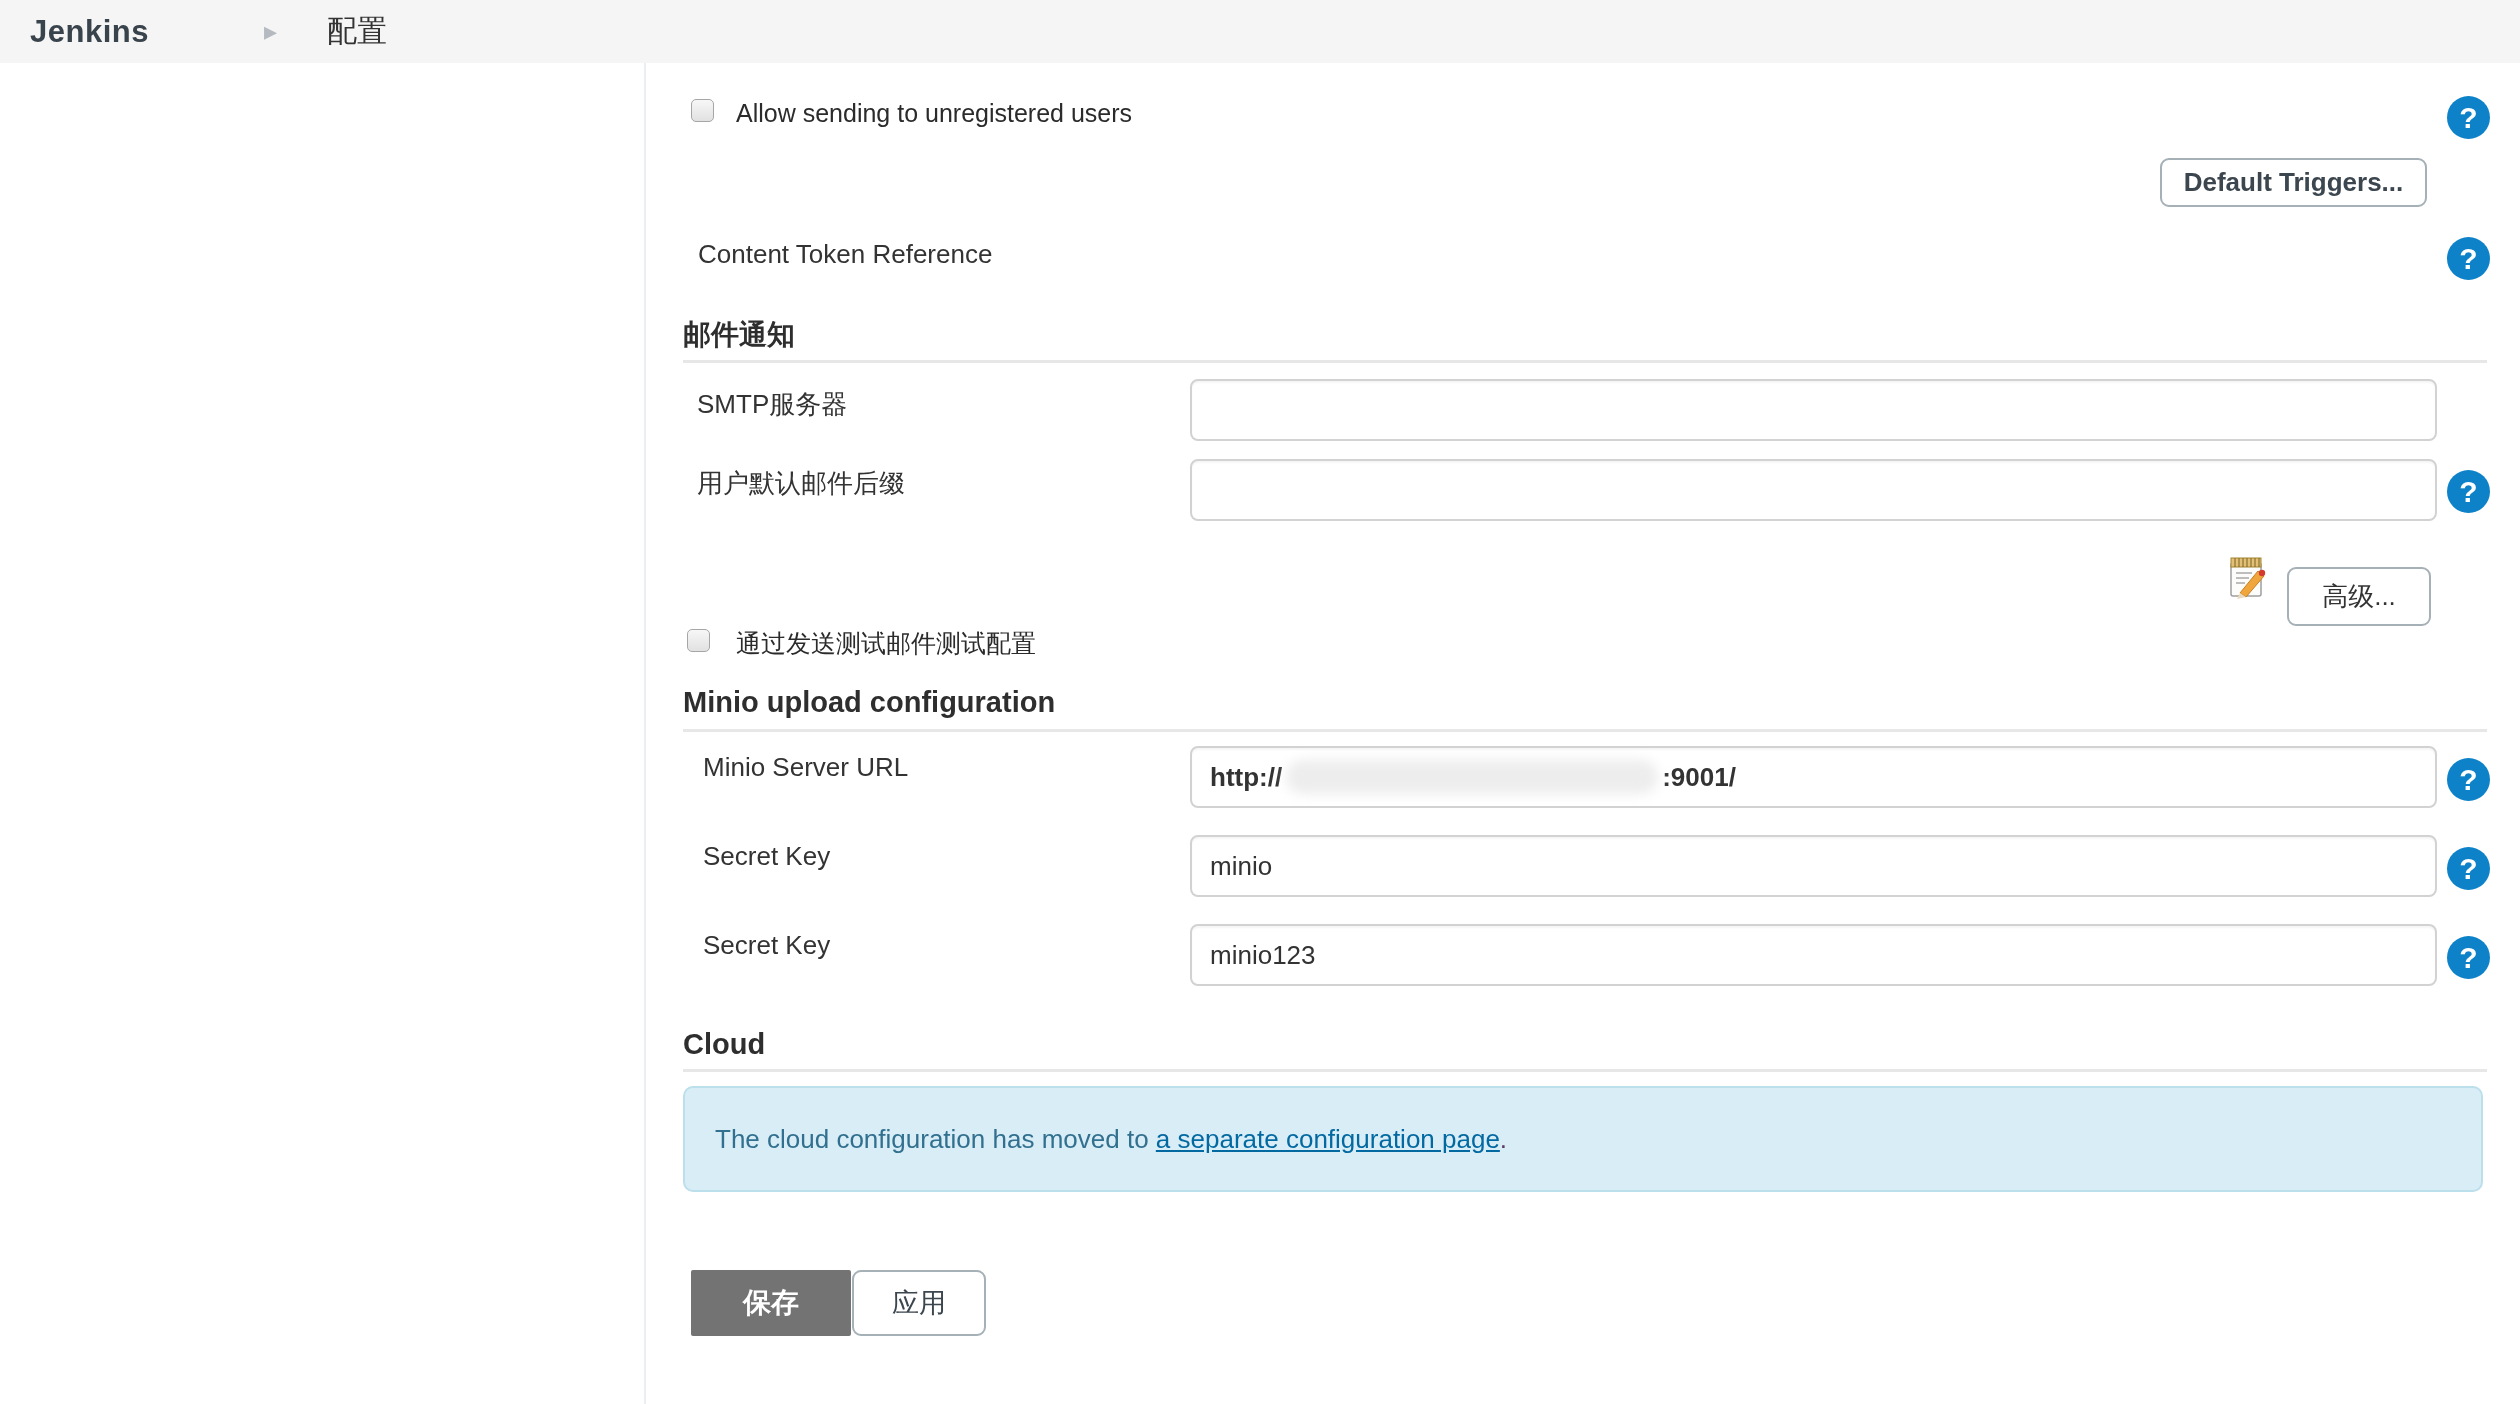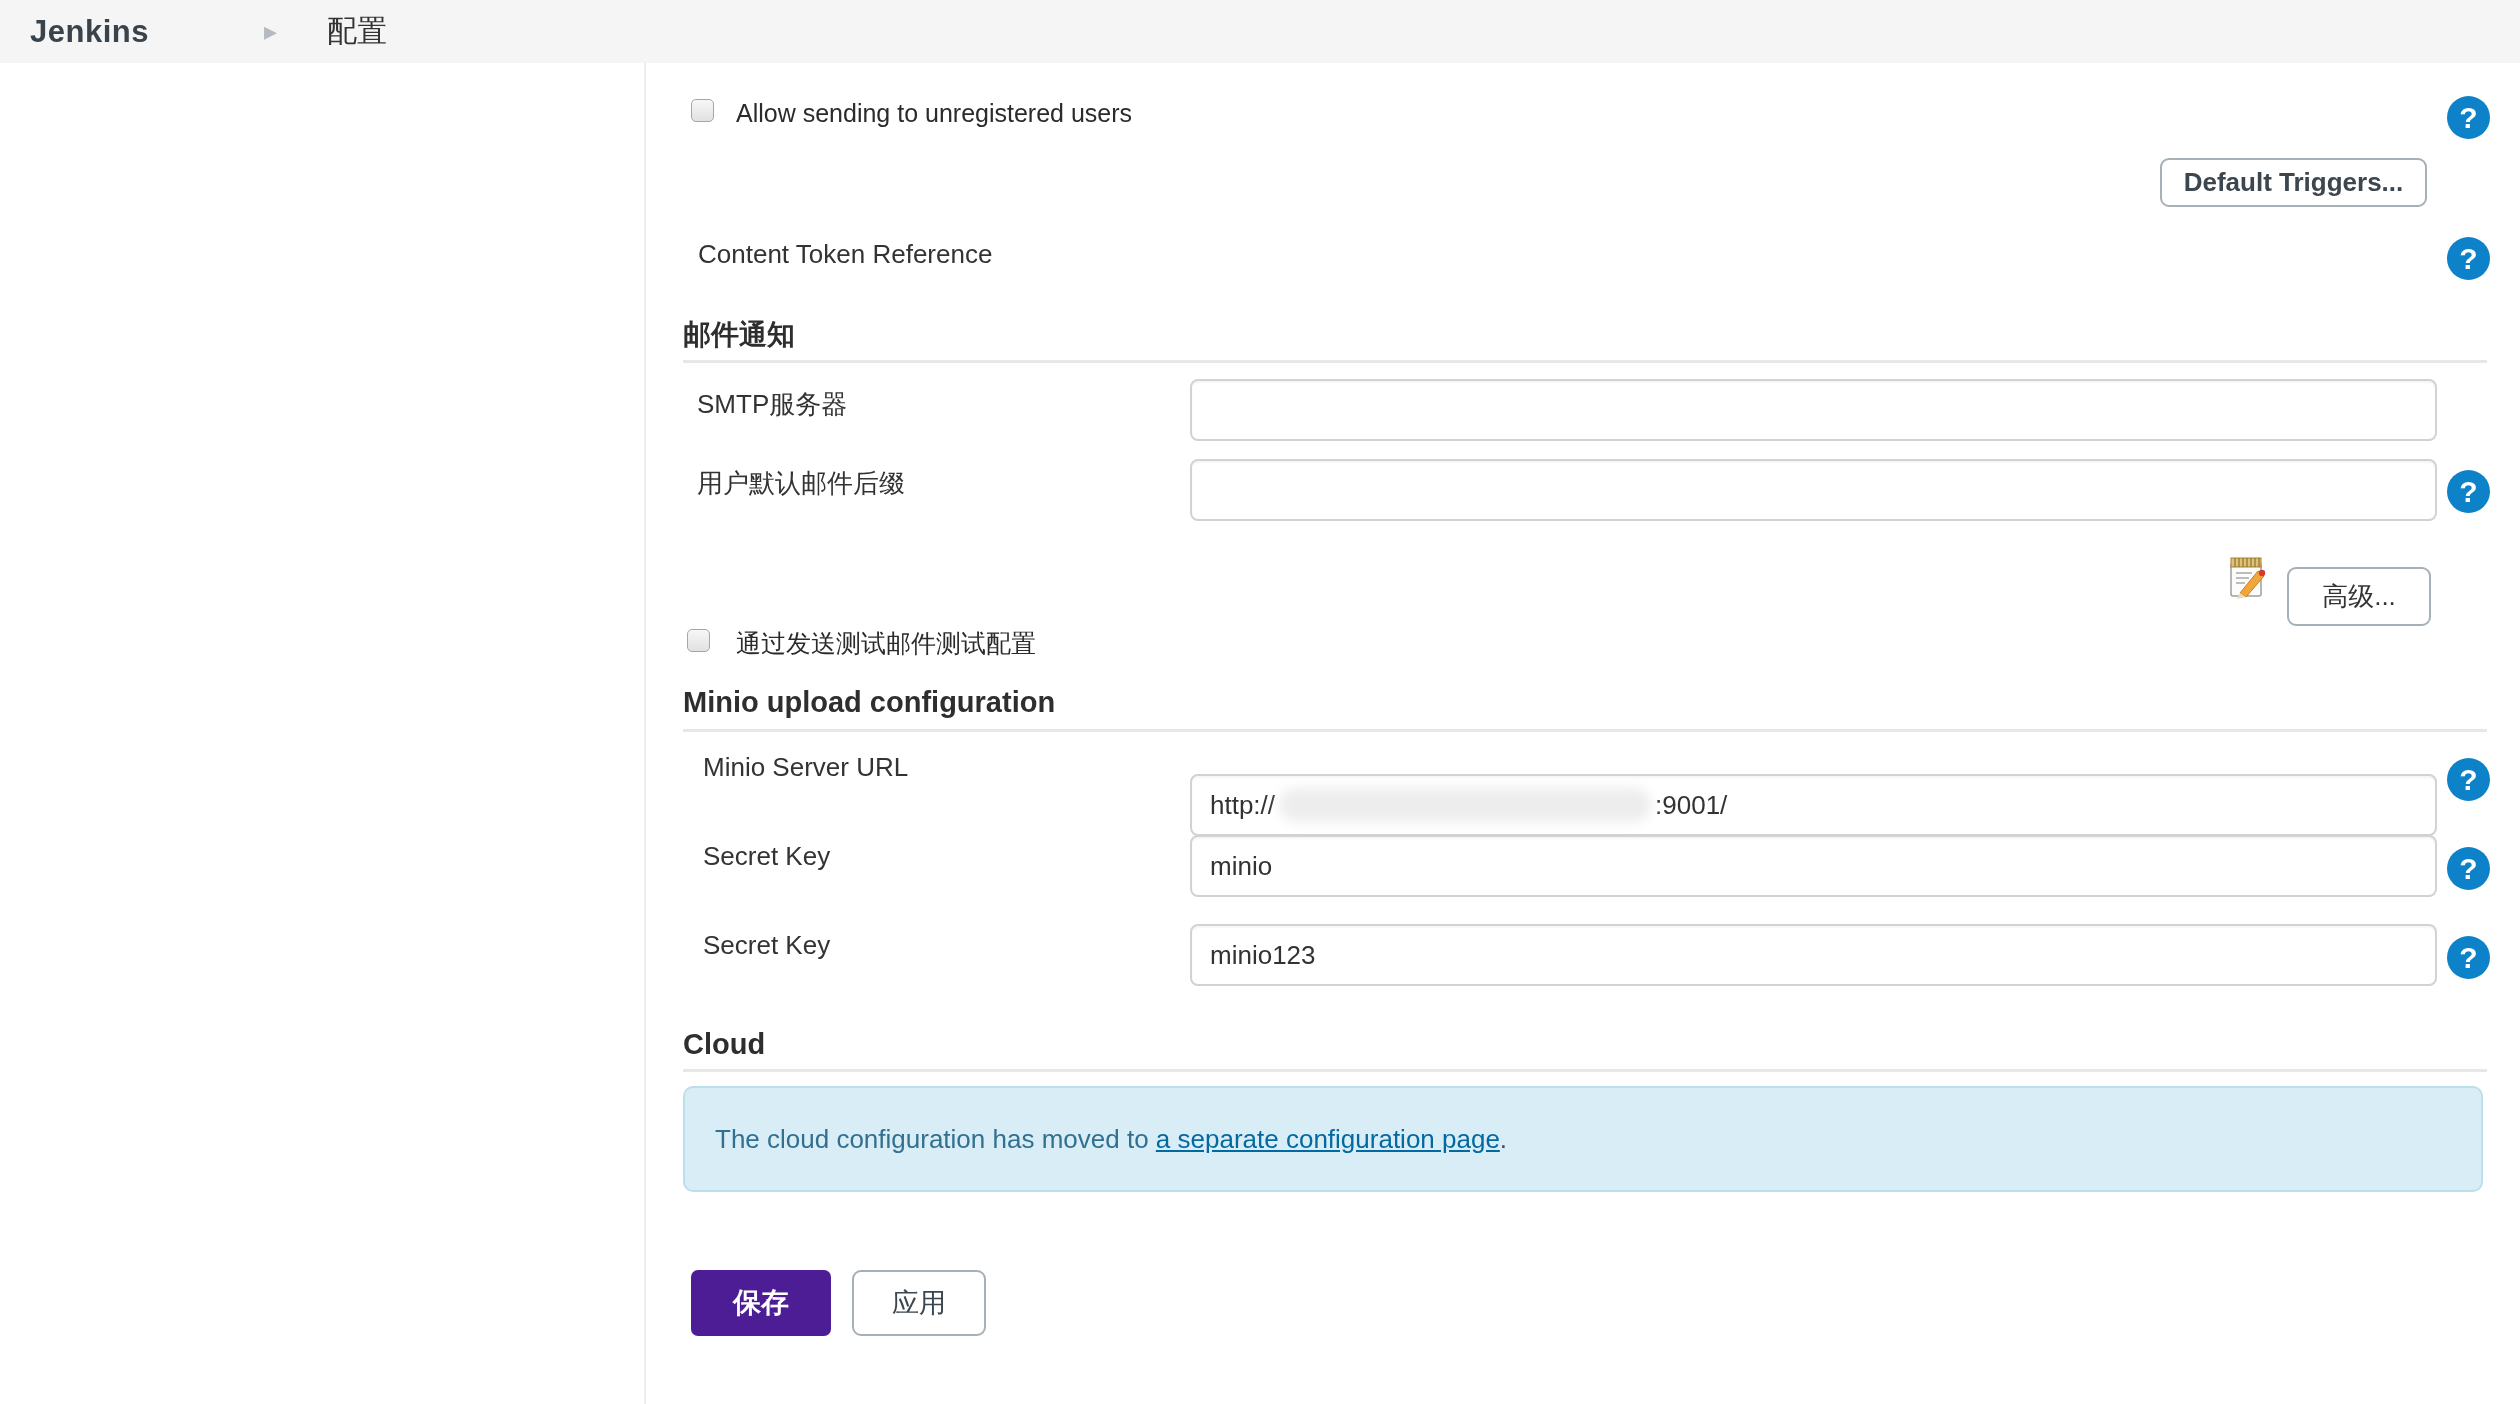--- a/index.html
+++ b/index.html
@@ -47,22 +47,22 @@
   }
   .outline-btn{
     position:absolute;box-sizing:border-box;background:#fff;
     border:2px solid #a5b0b7;border-radius:9px;
     display:flex;align-items:center;justify-content:center;
     color:#3c464e;cursor:pointer;
   }
   .bold-btn{font-weight:bold;font-size:26px;}
   .plain-btn{font-size:26px;color:#333;margin-top:16px;}
   .save-btn{
-    position:absolute;left:691px;top:1270px;width:140px;height:66px;
-    background:#4c1d95;border:none;border-radius:7px;color:#fff;
+    position:absolute;left:691px;top:1270px;width:160px;height:66px;
+    background:#737373;border:none;border-radius:2px;color:#fff;
     font-size:28px;font-weight:bold;display:flex;align-items:center;justify-content:center;cursor:pointer;
   }
   .apply-btn{left:852px;top:1270px;width:134px;height:66px;font-size:27px;}
   
   .info-box{
     position:absolute;left:683px;top:1086px;box-sizing:border-box;width:1800px;height:106px;
     background:#d9edf7;border:2px solid #bcdfec;border-radius:10px;
     display:flex;align-items:center;padding-left:30px;
     font-size:26px;color:#31708f;
   }
@@ -119,21 +119,21 @@
 </span>
 <button class="outline-btn plain-btn" style="left:2287px;top:551px;width:144px;height:59px;">高级...</button>
 
 <input type="checkbox" class="jcheck" style="left: 687px; top: 629px;">
 <label class="check-label" style="left:736px;top:627px;">通过发送测试邮件测试配置</label>
 
 <div class="section-title" style="top:686px;">Minio upload configuration</div>
 <div class="divider" style="top:729px;"></div>
 
 <div class="field-label" style="left:703px;top:752px;">Minio Server URL</div>
-<div class="jinput jinput-div" style="top:774px;">
+<div class="jinput jinput-div" style="top:746px;font-weight:bold;">
   <span>http://</span>
   <span class="redact"></span>
   <span>:9001/</span>
 </div>
 <div class="help-icon" style="top:758px;">
   <span>?</span>
 </div>
 
 <div class="field-label" style="left:703px;top:841px;">Secret Key</div>
 <input class="jinput" style="top: 835px;" value="minio">

